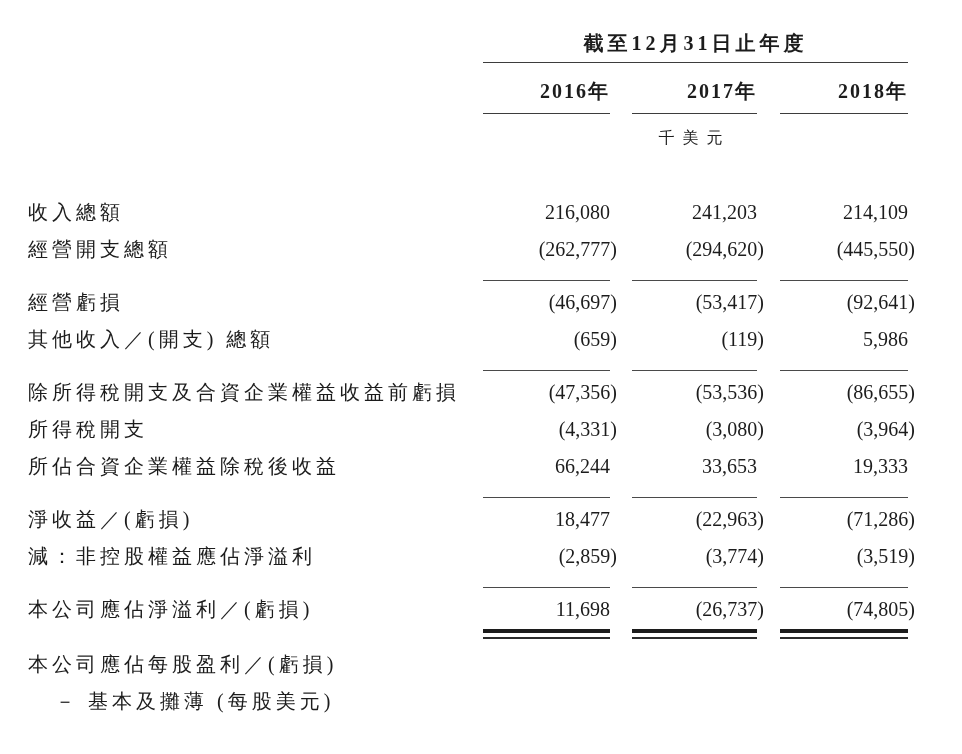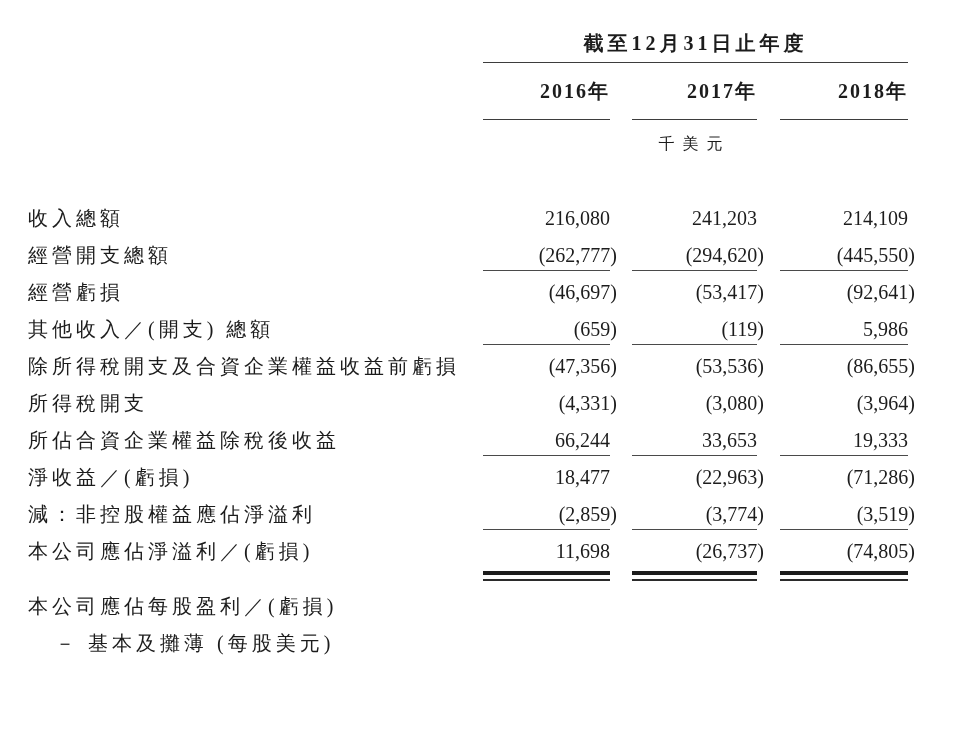--- a/index.html
+++ b/index.html
@@ -16,21 +16,21 @@
   .head-area { margin: 31px 0 0 483px; width: 425px; }
   .period {
     font-weight: bold; font-size: 20px; line-height: 24px;
     text-align: center; letter-spacing: 4px;
     padding-bottom: 7px; border-bottom: 1.5px solid #3d3d3d;
   }
   .years { display: flex; margin-top: 16px; }
   .ycell {
     box-sizing: border-box; font-weight: bold; font-size: 20px; line-height: 24px;
     text-align: right; letter-spacing: 2px;
-    padding-bottom: 16px; border-bottom: 1.5px solid #3d3d3d;
+    padding-bottom: 10px; border-bottom: 1.5px solid #3d3d3d;
   }
   .y1 { width: 127px; }
   .y2 { width: 125px; margin-left: 22px; }
   .y3 { width: 128px; margin-left: 23px; }
   .unit-row { display: flex; margin-top: 12px; }
   .unit {
     width: 125px; margin-left: 149px; text-align: center;
     font-size: 16px; line-height: 24px; letter-spacing: 8px;
   }
   
@@ -45,21 +45,21 @@
   }
   .label.indent-1 { padding-left: 27px; }
   .label.indent-2 { padding-left: 19px; }
   .num {
     box-sizing: border-box; text-align: right;
     font-size: 20px; line-height: 24px; white-space: nowrap;
   }
   .c1 { width: 127px; }
   .c2 { width: 125px; margin-left: 22px; }
   .c3 { width: 128px; margin-left: 23px; }
-  .row.ruled .num { border-bottom: 1.5px solid #4a4a4a; padding-bottom: 3px; }
+  .row.ruled .num { border-bottom: 1.5px solid #4a4a4a; padding-bottom: 19px; }
   .v { display: inline-block; }
   .v.paren { margin-right: -7px; }  
   .drule {
     margin-top: 8px; height: 4px;
     border-top: 4px solid #1c1c1c;
     border-bottom: 2px solid #2b2b2b;
   }
 </style>
 </head>
 <body>

